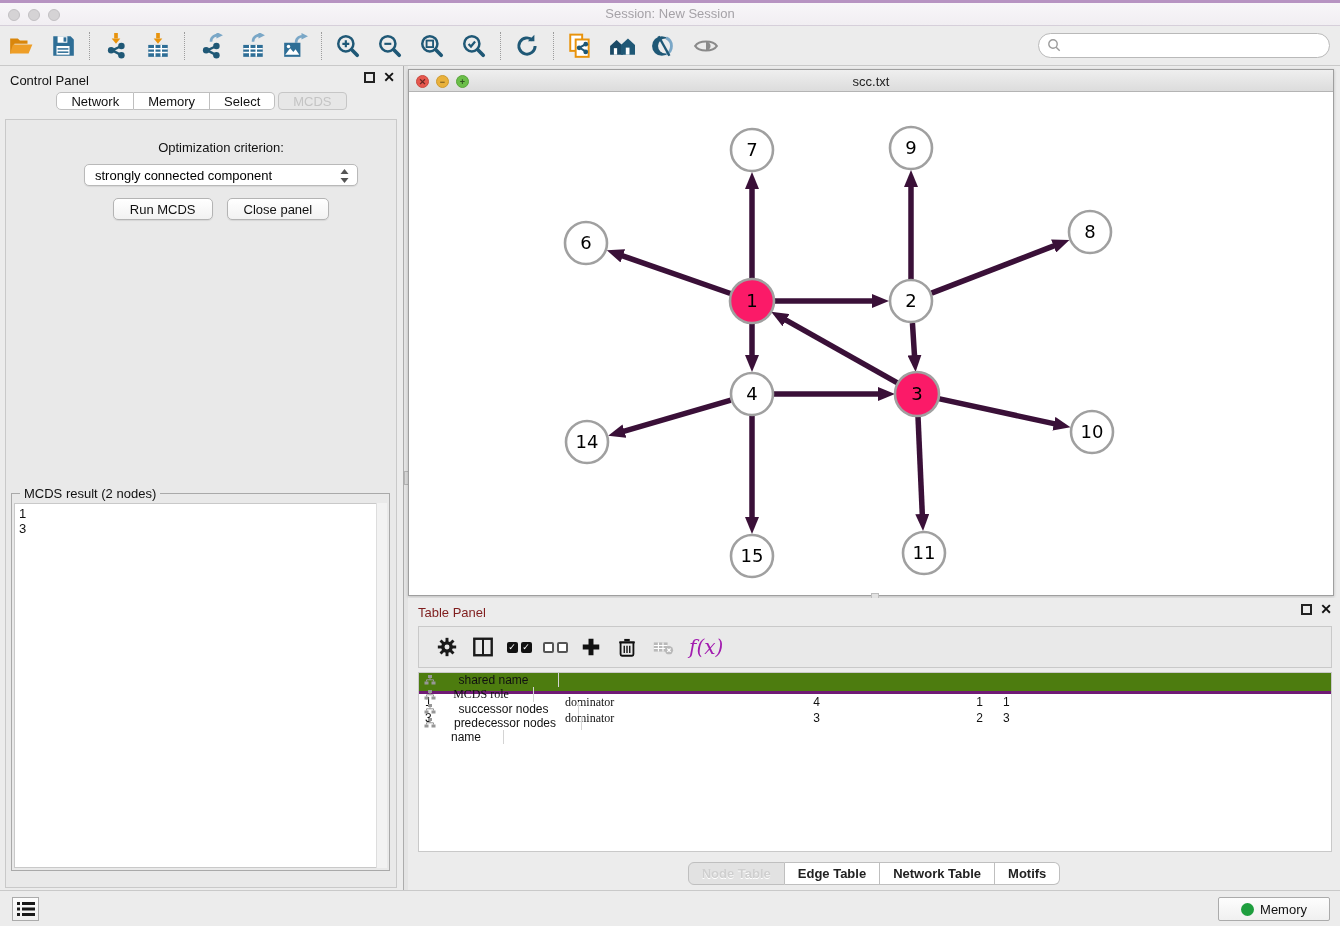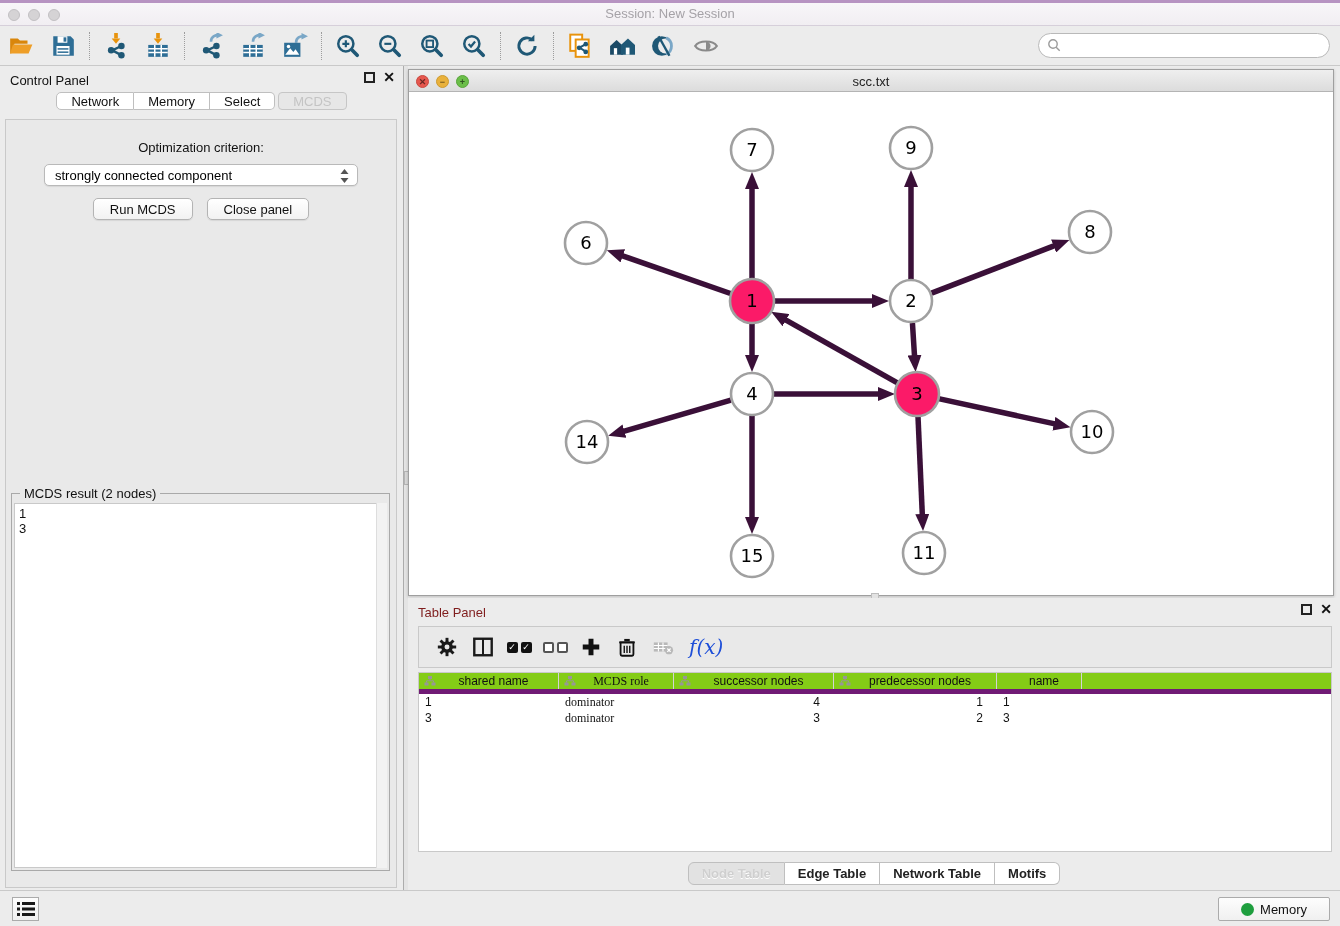--- a/index.html
+++ b/index.html
@@ -42,21 +42,21 @@
   .float-box { width:11px; height:11px; border:2px solid #222; background:transparent; }
   .close-x { font-size:14px; font-weight:bold; color:#111; line-height:11px; }
   .cp-tabs { position:relative; height:23px; display:flex; justify-content:center; gap:0; }
   .cp-tab { height:18px; padding:0 14px; background:#fff; border:1px solid #BFBFBF;
     border-left-width:0; font-size:13px; display:flex; align-items:center; color:#111; }
   .cp-tab:first-child { border-left-width:1px; border-top-left-radius:5px; border-bottom-left-radius:5px; }
   .cp-tab.pre-active { border-top-right-radius:5px; border-bottom-right-radius:5px; }
   .cp-tab.active { background:#E7E7E7; border:1px solid #C6C6C6; border-radius:4px;
     color:#C4C4C4; margin-left:3px; }
   .cp-content { position:absolute; left:5px; right:6px; top:53px; bottom:2px;
-    background:#E9E9E9; border:1px solid #C9C9C9; }
+    background:#E9E9E9; border:1px solid #C9C9C9;padding-left:40px; }
   .opt-label { margin-top:20px; text-align:center; font-size:13px; color:#111; }
   .select-box { position:relative; margin:9px 38px 0 38px; height:22px; background:#fff;
     border:1px solid #B9B9B9; border-radius:5px; font-size:13px; display:flex; align-items:center;
     padding-left:10px; box-shadow:0 1px 1px rgba(0,0,0,.08); }
   .select-arrows { position:absolute; right:7px; top:3px; }
   .btn-row { display:flex; justify-content:center; gap:14px; margin-top:12px; }
   .mac-btn { height:22px; padding:0 16px; background:linear-gradient(#FFFFFF,#F2F2F2);
     border:1px solid #B4B4B4; border-radius:5px; font-size:13px; color:#111;
     display:flex; align-items:center; box-shadow:0 1px 1px rgba(0,0,0,.08); }
   .result-field { position:absolute; left:5px; right:6px; bottom:16px; height:378px;
@@ -89,25 +89,25 @@
   .tp-head { position:relative; height:26px; }
   .tp-title { position:absolute; left:10px; top:7px; font-size:13px; color:#7f1d1d; }
   .tp-toolbar { position:absolute; left:10px; right:8px; top:28px; height:42px; background:#E9E9E9;
     border:1px solid #C9C9C9; display:flex; align-items:center; padding-left:10px; }
   .tp-btn { width:36px; height:34px; display:flex; align-items:center; justify-content:center; }
   .tp-btn svg { width:22px; height:22px; }
   .chk-pair { display:flex; gap:3px; }
   .chk { width:11px; height:11px; border-radius:2px; }
   .chk.on { background:#111; color:#fff; font-size:9px; line-height:11px; text-align:center; }
   .chk.off { background:#fff; border:2px solid #555; }
-  .fx-label { font-size:20px; font-style:italic; color:#1d4ed8;
+  .fx-label { font-size:20px; font-style:italic; color:#a21caf;
     font-family:"DejaVu Serif", serif; margin-left:8px; }
   .tp-table { position:absolute; left:10px; right:8px; top:74px; bottom:38px; background:#fff;
     border:1px solid #C9C9C9; overflow:hidden; }
-  .tbl-header { display:flex; height:21px; background:#84cc16; border-bottom:5px solid #701a75; }
+  .tbl-header { display:flex; height:21px; background:#4d7c0f; border-bottom:3px solid #701a75;flex-direction:column; }
   .th { display:flex; align-items:center; justify-content:center; gap:5px; font-size:12px; color:#111;
     border-right:1px solid #D4D4D4; position:relative; }
   .th svg { position:absolute; left:5px; }
   .th span { margin-left:10px; }
   .tbl-row { display:flex; height:16px; font-size:12px; color:#111; }
   .td { padding:1px 6px; overflow:hidden; }
   .col0 { width:140px; } .col1 { width:115px;font-family:Liberation Serif, serif; } .col2 { width:160px; } .col3 { width:163px; } .col4 { width:85px; }
   .td.num { text-align:right; padding-right:14px; }
   .tp-tabs { position:absolute; left:0; right:0; bottom:5px; display:flex; justify-content:center; }
   .tp-tab { height:23px; padding:0 13px; background:#fff; border:1px solid #BFBFBF; border-left-width:0;

